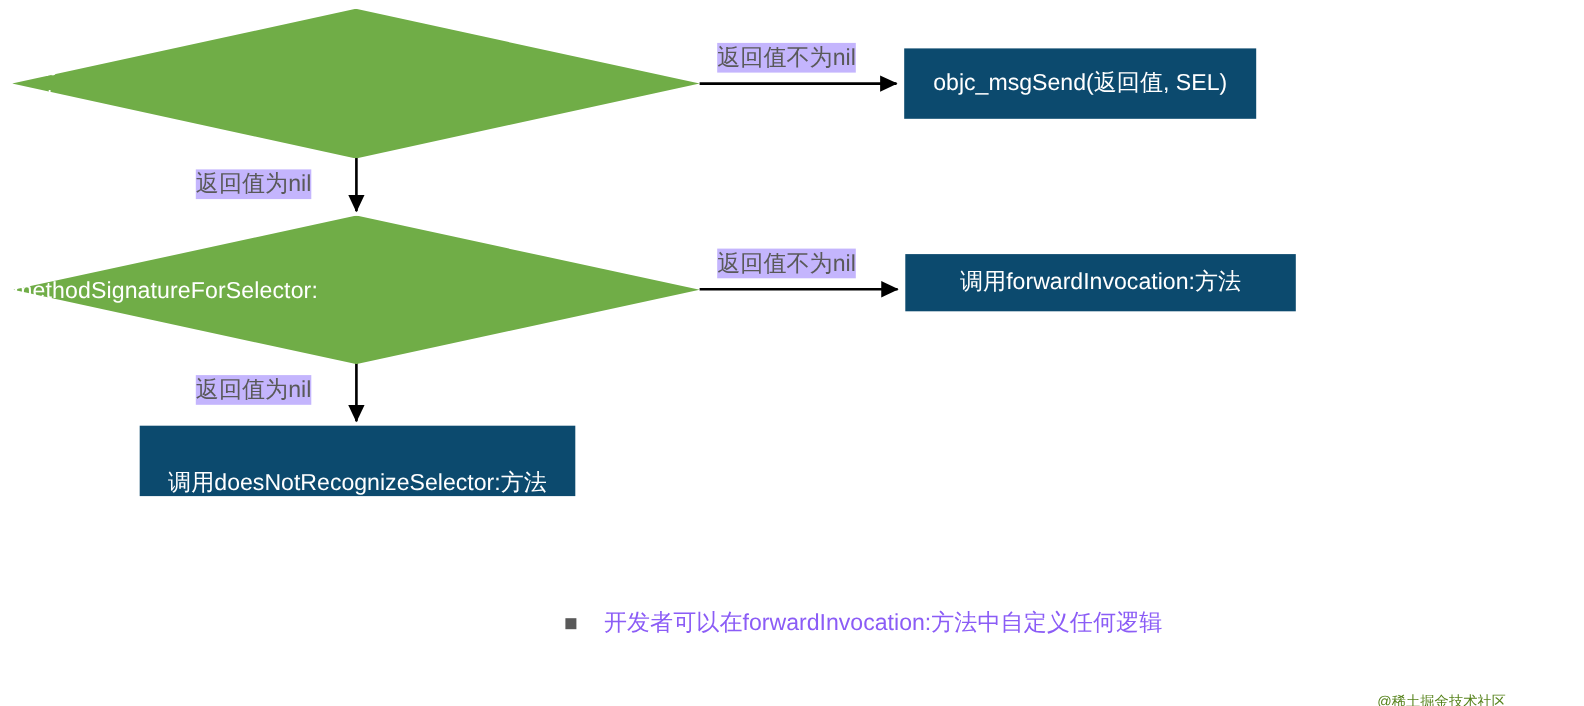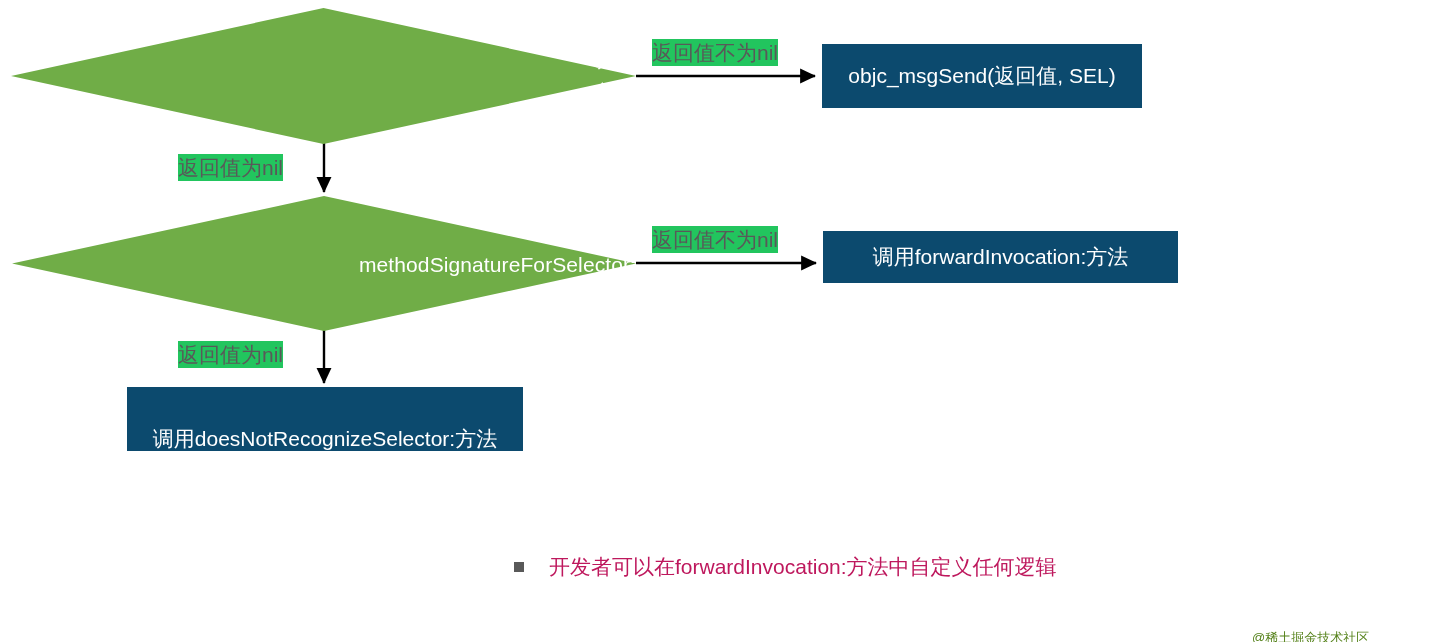--- a/index.html
+++ b/index.html
@@ -36,21 +36,21 @@
     height: 100%;
     background: #70AD47;
     clip-path: polygon(50% 0%, 100% 50%, 50% 100%, 0% 50%);
   }
   .diamond-text {
     position: absolute;
     left: 0;
     top: 50%;
     transform: translateY(-50%);
     width: 100%;
-    text-align: right;
+    text-align: left;
     color: #ffffff;
     font-size: 21px;
     line-height: 33px;
     letter-spacing: 0.1px;
     pointer-events: none;
   }
   .diamond-text .line {
     display: block;
     white-space: nowrap;
   }
@@ -100,38 +100,38 @@
     align-items: flex-end;
   }
 
   
   .edge-label {
     position: absolute;
     color: #595959;
     font-size: 21px;
     line-height: 27px;
     white-space: nowrap;
-    background: #22c55e;
+    background: #c4b5fd;
   }
   #label-not-nil-1 { left: 652px; top: 39px; }
   #label-nil-1     { left: 178px; top: 154px; }
   #label-not-nil-2 { left: 652px; top: 226px; }
   #label-nil-2     { left: 178px; top: 341px; }
 
   
   #notes-block {
     position: absolute;
     left: 514px;
     top: 551px;
     width: 760px;
   }
   .note-item {
     display: flex;
     align-items: flex-start;
-    color: #be185d;
+    color: #8b5cf6;
     font-size: 21px;
     line-height: 31px;
     white-space: nowrap;
   }
   .note-bullet {
     width: 10px;
     height: 10px;
     background: #595959;
     margin-right: 25px;
     margin-top: 11px;

